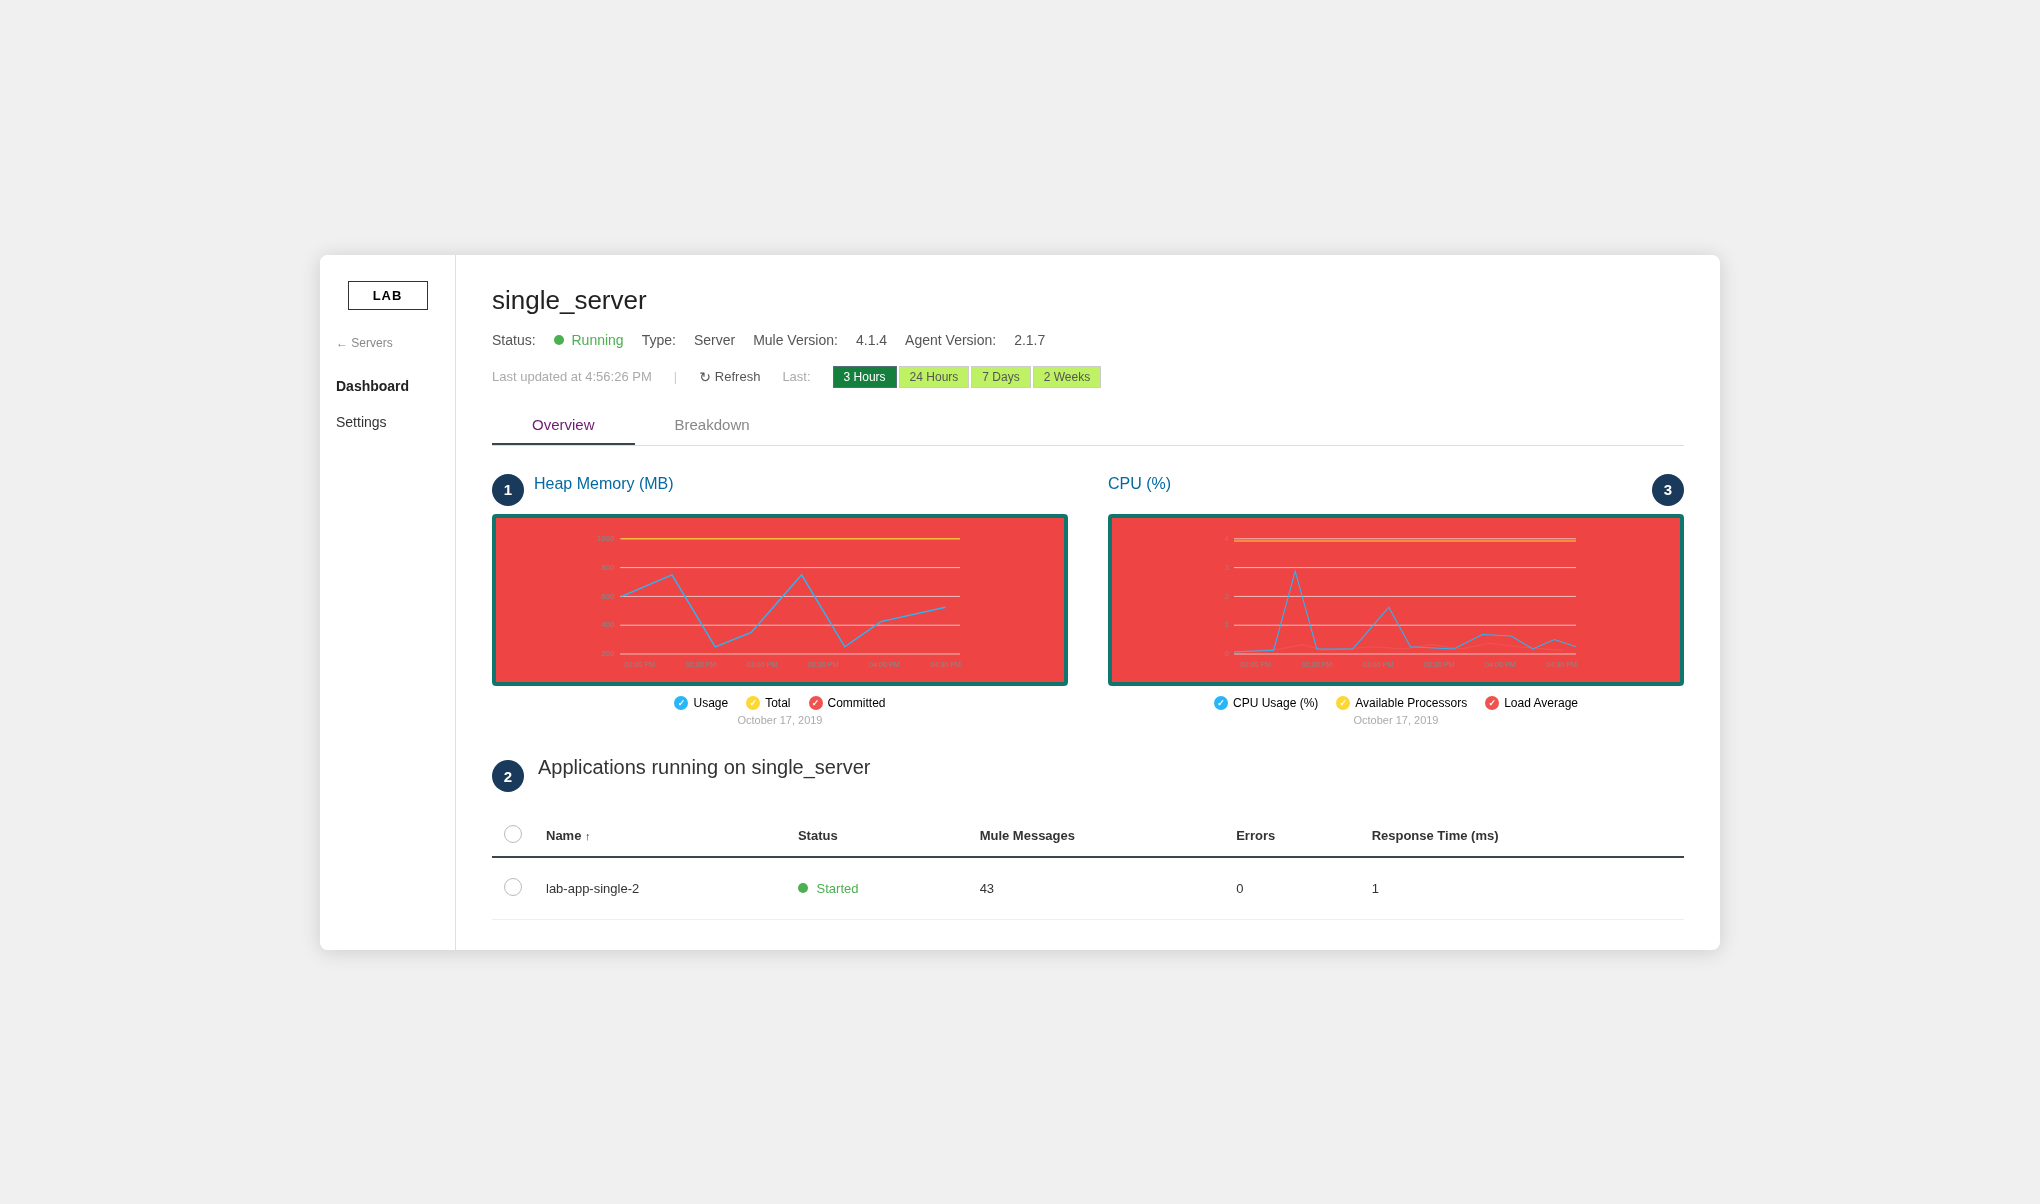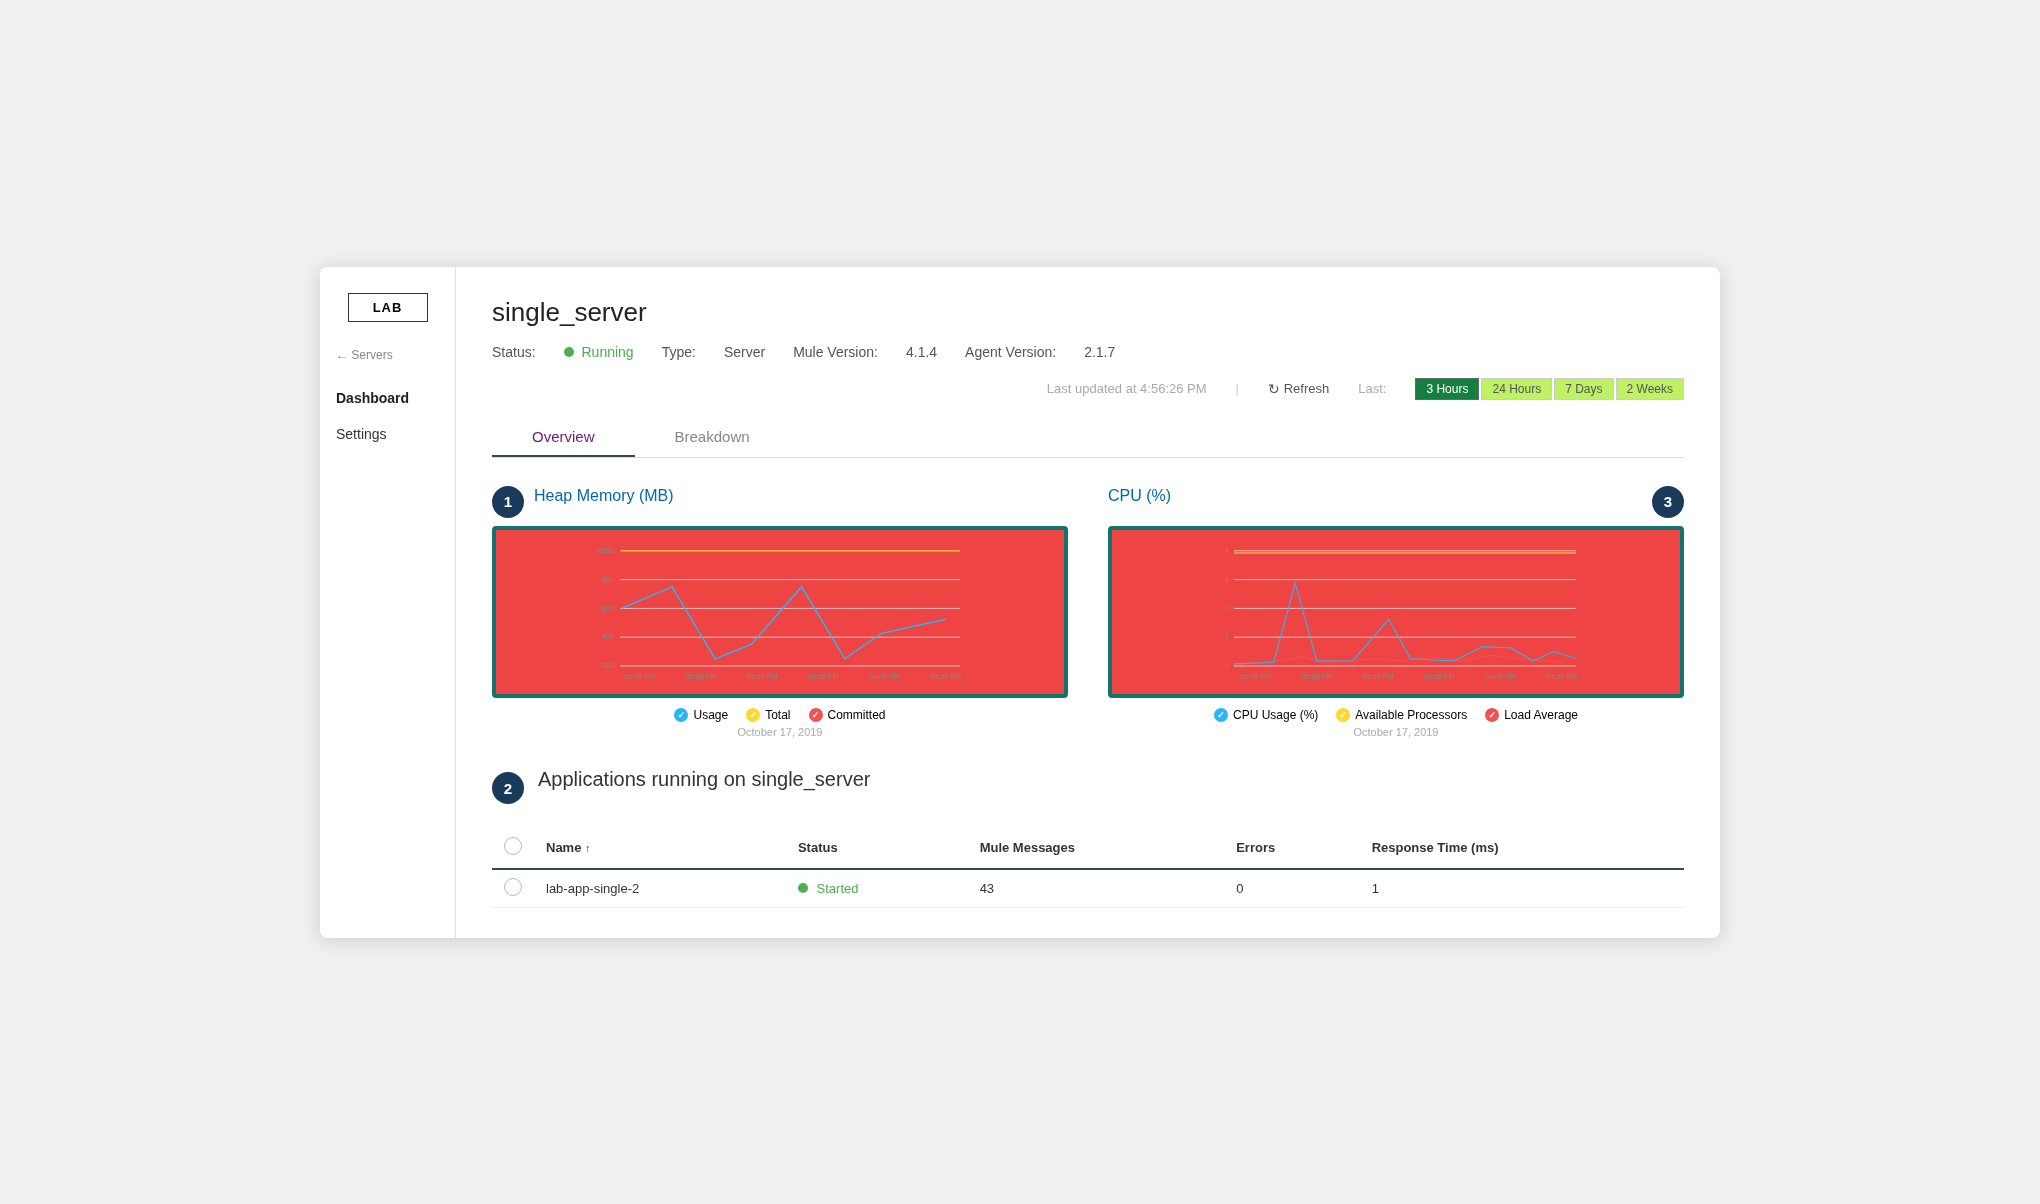--- a/index.html
+++ b/index.html
@@ -8,26 +8,26 @@
     
     .sidebar { width: 136px; background: #fff; border-right: 1px solid #e0e0e0; padding: 16px 0; flex-shrink: 0; }
     .sidebar-logo { border: 1.5px solid #333; margin: 10px auto 20px; width: 80px; text-align: center; padding: 6px 10px; font-size: 13px; font-weight: bold; letter-spacing: 1px; }
     .sidebar-back { padding: 6px 16px; font-size: 12px; color: #888; cursor: pointer; margin-bottom: 12px; }
     .sidebar-back::before { content: '← '; }
     .sidebar-nav-item { padding: 10px 16px; font-size: 14px; cursor: pointer; color: #333; }
     .sidebar-nav-item.active { font-weight: bold; color: #222; }
     
     .main { flex: 1; padding: 30px 36px; overflow-y: auto; }
     .page-title { font-size: 26px; font-weight: 300; color: #222; margin-bottom: 16px; }
-    .server-meta { display: flex; align-items: center; gap: 28px; font-size: 14px; color: #555; margin-bottom: 18px; }
+    .server-meta { display: flex; align-items: center; gap: 18px; font-size: 14px; color: #555; margin-bottom: 18px; }
     .status-dot { width: 10px; height: 10px; border-radius: 50%; display: inline-block; margin-right: 4px; }
     .status-running { background: #4caf50; }
     .status-label { color: #4caf50; font-weight: 500; }
     
-    .toolbar { display: flex; align-items: center; justify-content: flex-end; gap: 29px; margin-bottom: 18px; font-size: 13px; color: #aaa; }
+    .toolbar { display: flex; align-items: center; gap: 22px; margin-bottom: 18px; font-size: 13px; color: #aaa; }
     .refresh-btn { display: flex; align-items: center; gap: 4px; color: #555; cursor: pointer; font-size: 13px; }
     .refresh-icon { font-size: 14px; }
     .time-range { display: flex; align-items: center; gap: 2px; font-size: 12px; }
     .time-btn { padding: 3px 10px; border: 1px solid #ccc; cursor: pointer; background: #bef264; color: #555; font-size: 12px; }
     .time-btn.active { background: #15803d; color: #fff; border-color: #546e7a; }
     
     .tabs { display: flex; border-bottom: 1px solid #ddd; margin-bottom: 28px; }
     .tab { padding: 10px 40px; font-size: 15px; color: #888; cursor: pointer; border-bottom: 2px solid transparent; }
     .tab.active { color: #701a75; border-bottom: 2px solid #37474f; }
     
@@ -36,21 +36,21 @@
     .chart-title { font-size: 16px; font-weight: 400; color: #0369a1; margin-bottom: 12px; }
     .chart-area { border: 4px solid #0f766e; border-radius: 4px; padding: 10px; background: #ef4444; position: relative; height: 172px; }
     .chart-svg { width: 100%; height: 100%; }
     .chart-legend { display: flex; gap: 18px; margin-top: 10px; font-size: 12px; align-items: center; justify-content: center; }
     .legend-item { display: flex; align-items: center; gap: 5px; }
     .legend-check { width: 14px; height: 14px; border-radius: 50%; display: inline-flex; align-items: center; justify-content: center; font-size: 9px; color: white; font-weight: bold; }
     
     .section-title { font-size: 20px; font-weight: 300; color: #333; margin-bottom: 18px; }
     .table { width: 100%; border-collapse: collapse; }
     .table th { text-align: left; padding: 10px 12px; font-size: 13px; font-weight: 700; color: #333; border-bottom: 2px solid #37474f; }
-    .table td { padding: 8px 12px; font-size: 13px; color: #333; border-bottom: 1px solid #eee; }
+    .table td { padding: 20px 12px; font-size: 13px; color: #333; border-bottom: 1px solid #eee; }
     .table th.sortable::after { content: ' ↑'; font-size: 11px; }
     .app-status-dot { width: 10px; height: 10px; border-radius: 50%; display: inline-block; margin-right: 5px; }
     .started-green { background: #4caf50; }
     .radio-circle { width: 18px; height: 18px; border-radius: 50%; border: 1.5px solid #bbb; display: inline-block; }
     
     .callout { width: 32px; height: 32px; border-radius: 50%; background: #1a3a5c; color: white; display: flex; align-items: center; justify-content: center; font-size: 15px; font-weight: bold; flex-shrink: 0; }
   </style>
 </head>
 <body>
 

